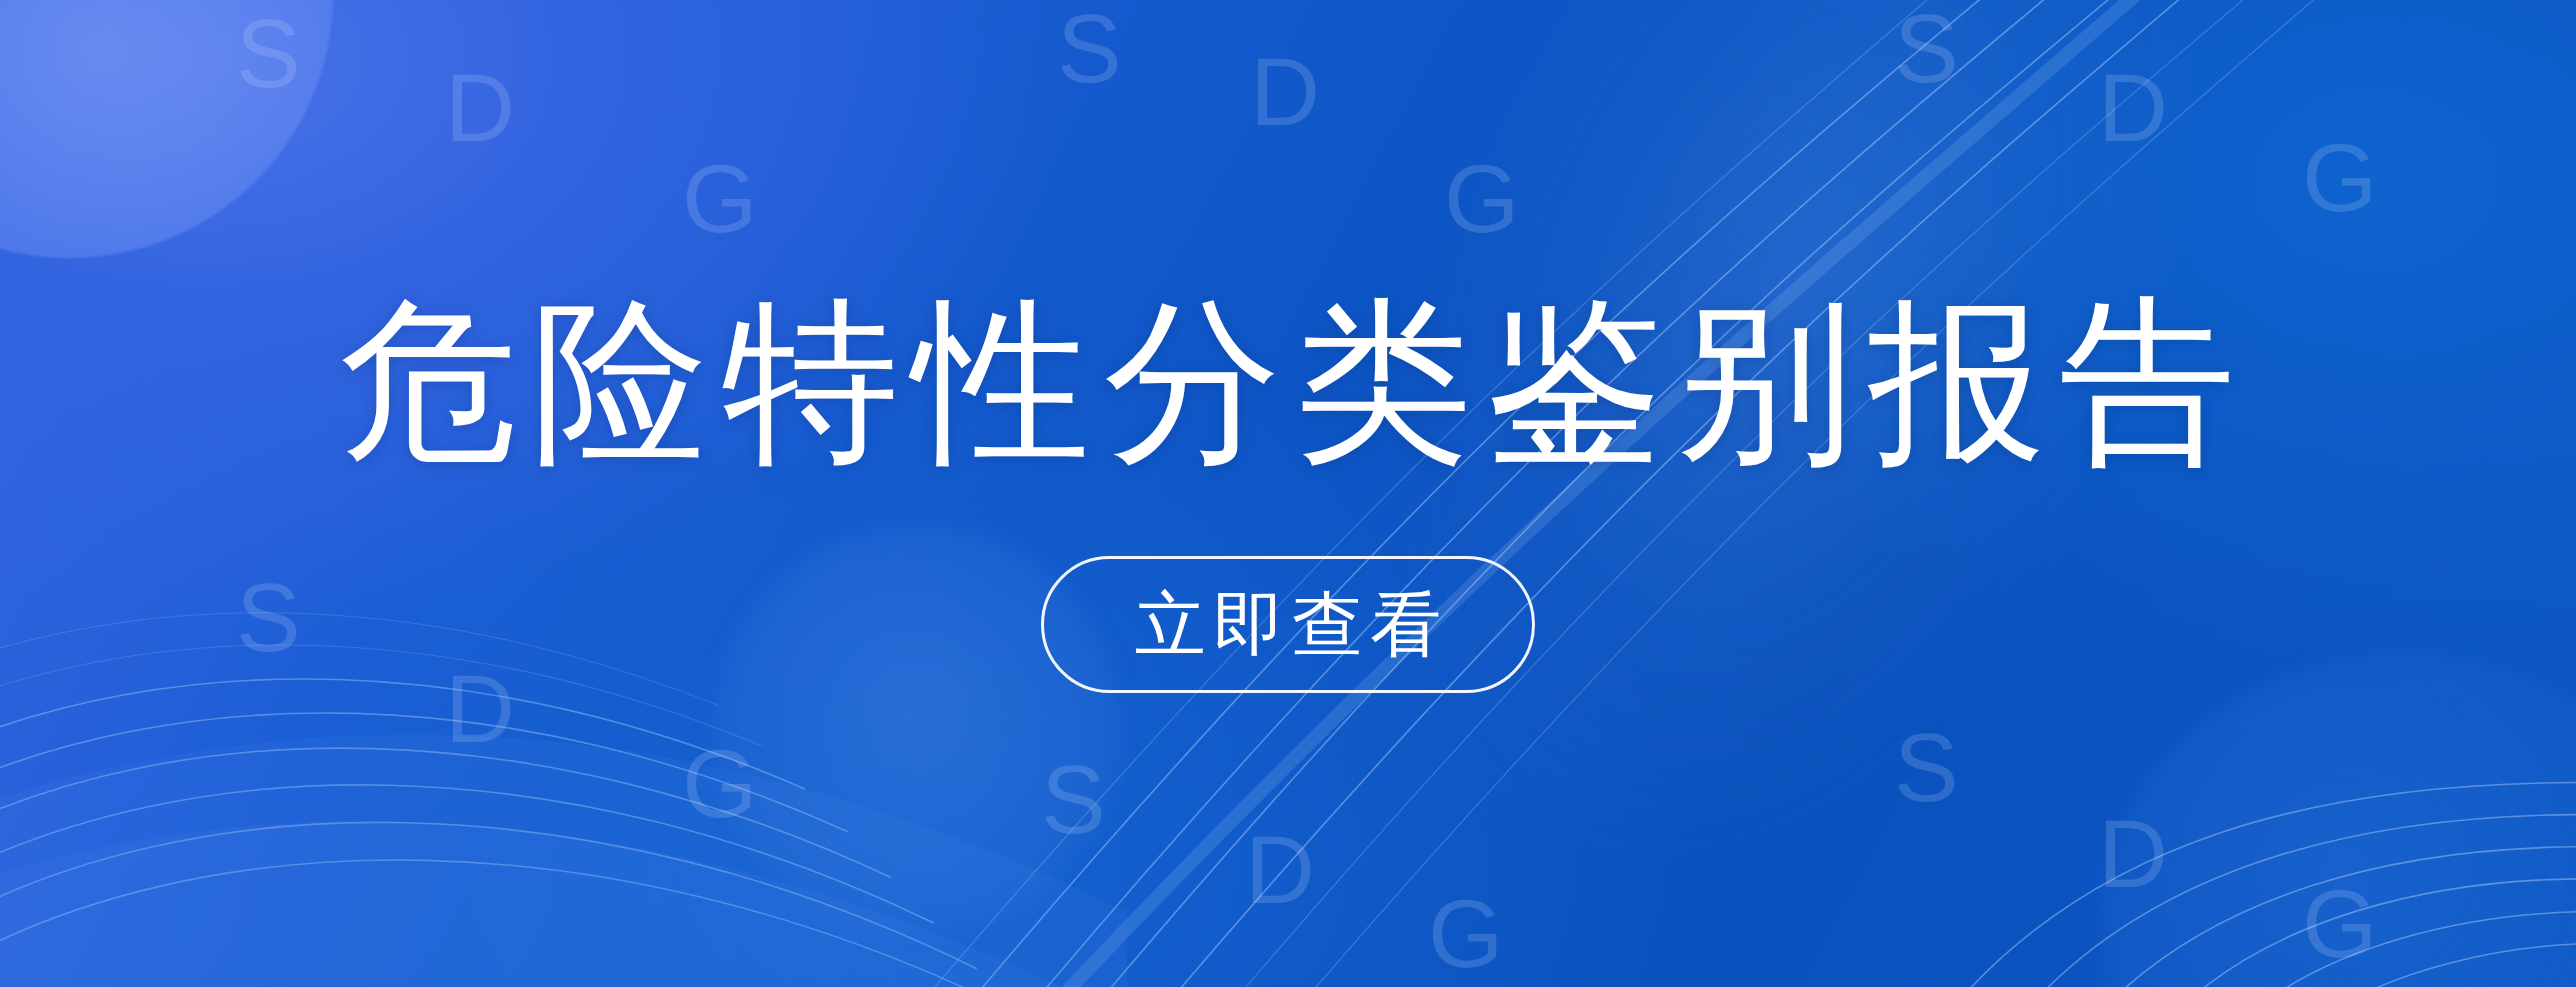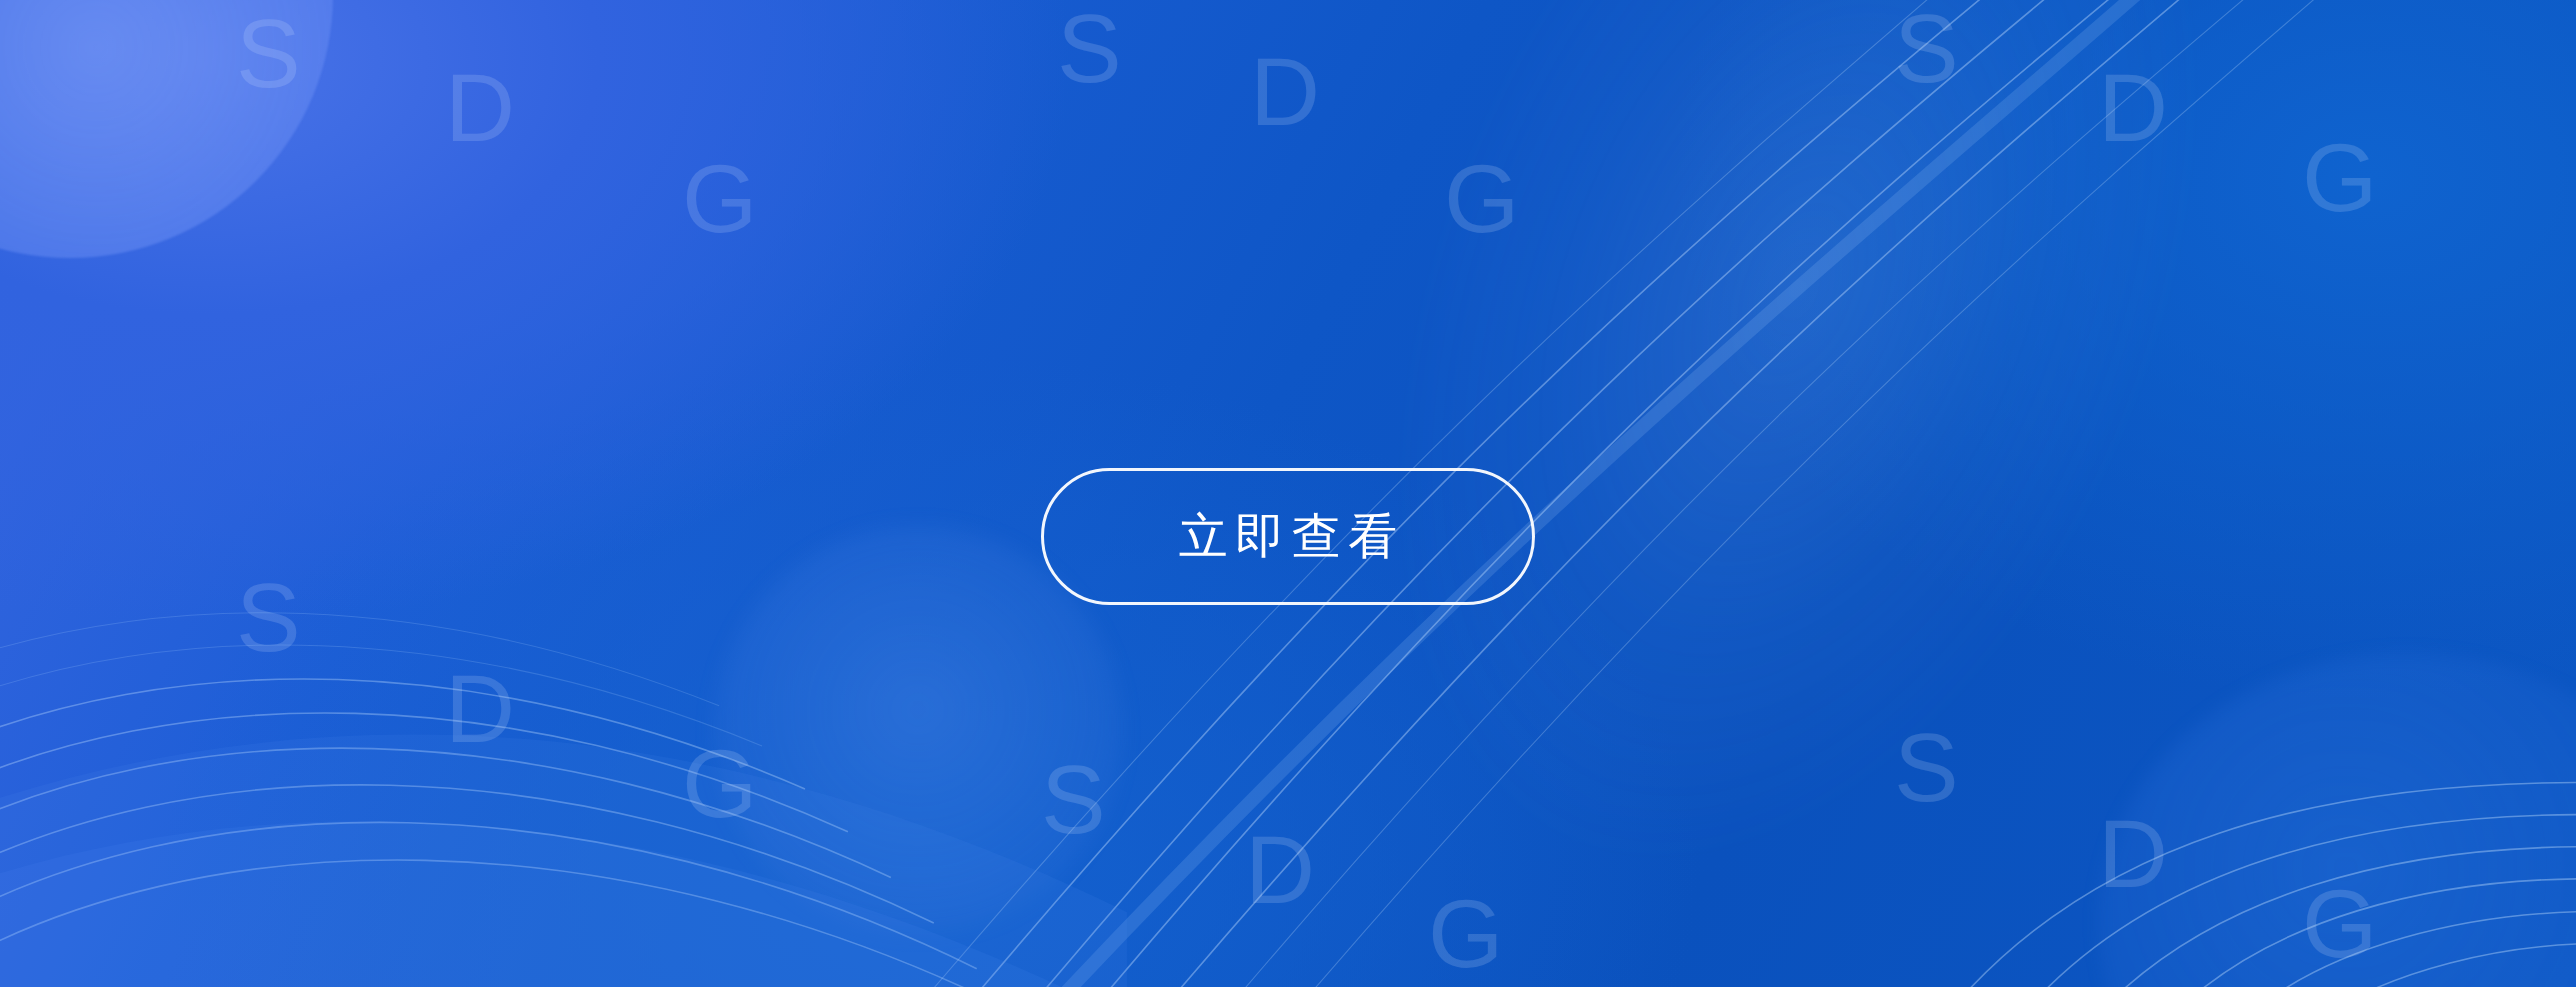--- a/index.html
+++ b/index.html
@@ -94,21 +94,21 @@
     justify-content: center;
     width: 494px;
     height: 137px;
     box-sizing: border-box;
     border: 3.8px solid rgba(255,255,255,0.95);
     border-radius: 70px;
     background: transparent;
     cursor: pointer;
   }
   .cta-label {
-    font-size: 49px;
+    font-size: 71px;
     letter-spacing: 7.5px;
     text-indent: 7.5px;
     color: #ffffff;
     font-weight: 500;
     line-height: 1;
     white-space: nowrap;
   }
 </style>
 </head>
 <body>
@@ -186,20 +186,21 @@
       <span class="wm" style="left: 682px; top: 735px; font-size: 97px;">G</span>
       <span class="wm" style="left: 1041px; top: 751px; font-size: 97px;">S</span>
       <span class="wm" style="left: 1245px; top: 821px; font-size: 97px;">D</span>
       <span class="wm" style="left: 1428px; top: 885px; font-size: 97px;">G</span>
       <span class="wm" style="left: 1894px; top: 719px; font-size: 97px;">S</span>
       <span class="wm" style="left: 2098px; top: 805px; font-size: 97px;">D</span>
       <span class="wm" style="left: 2302px; top: 875px; font-size: 97px;">G</span>
     </div>
 
   <div class="content">
+    <h1 class="title">危险特性分类鉴别报告</h1>
 
     <div class="cta-wrap">
       <div class="cta">
         <span class="cta-label">立即查看</span>
       </div>
     </div>
   </div>
 
 </div>
 

